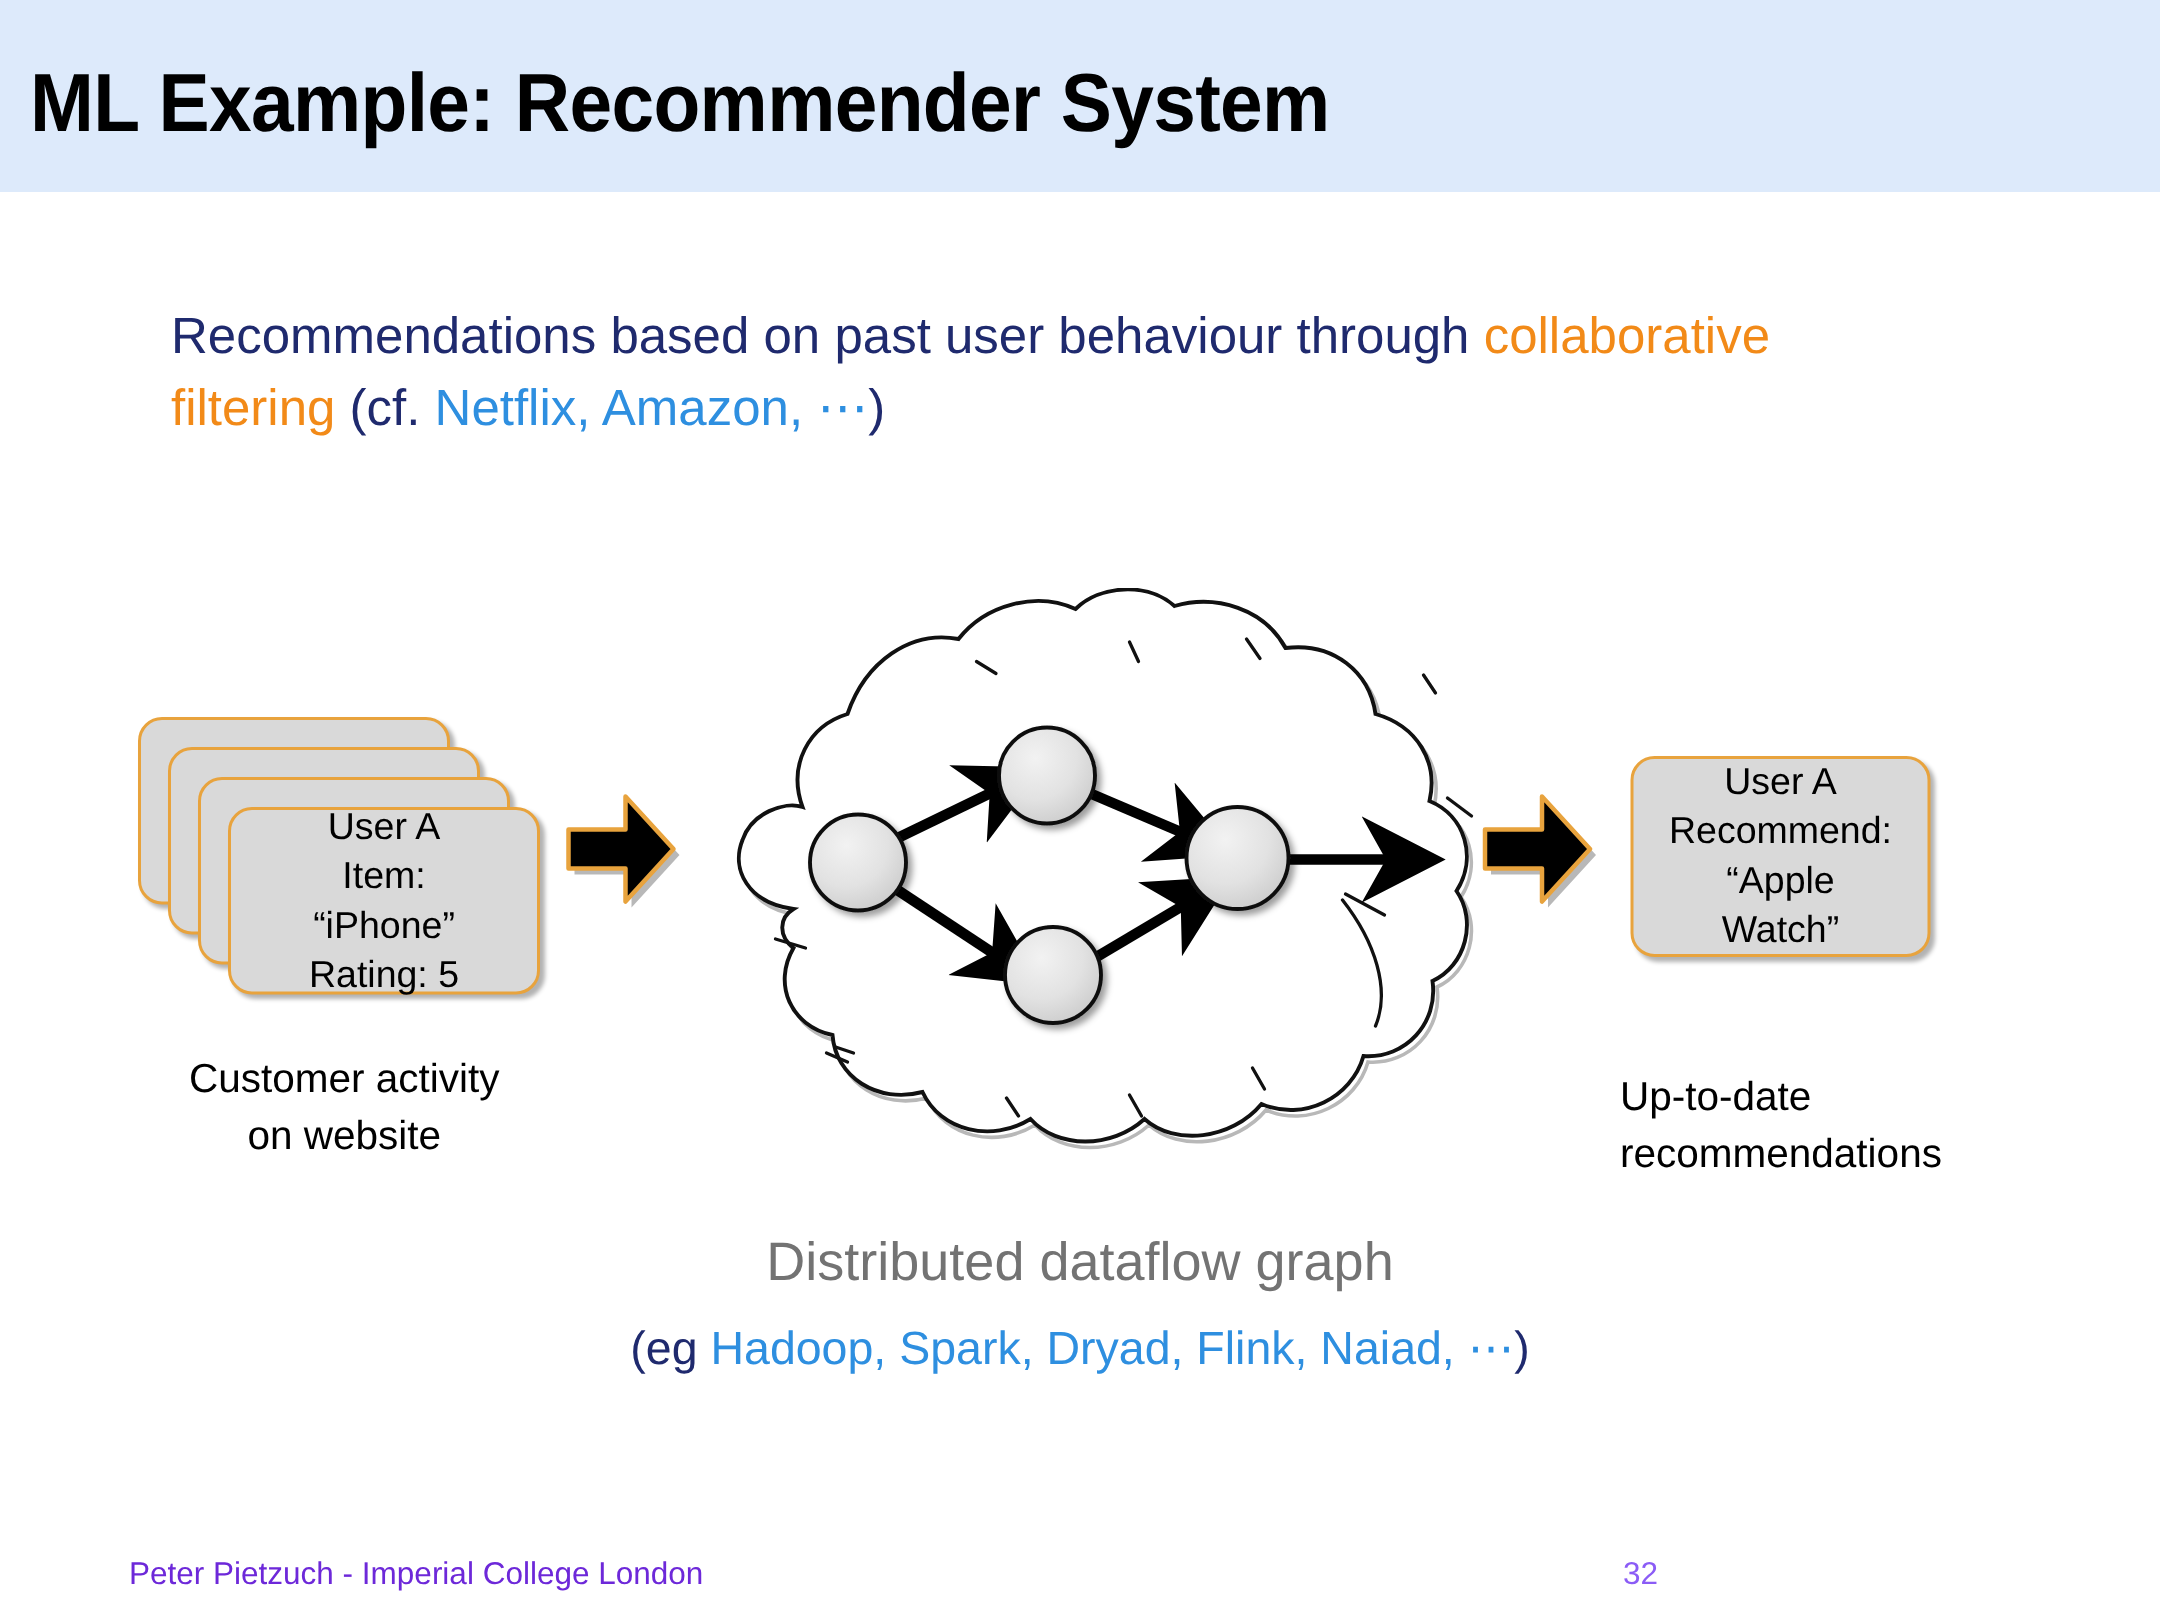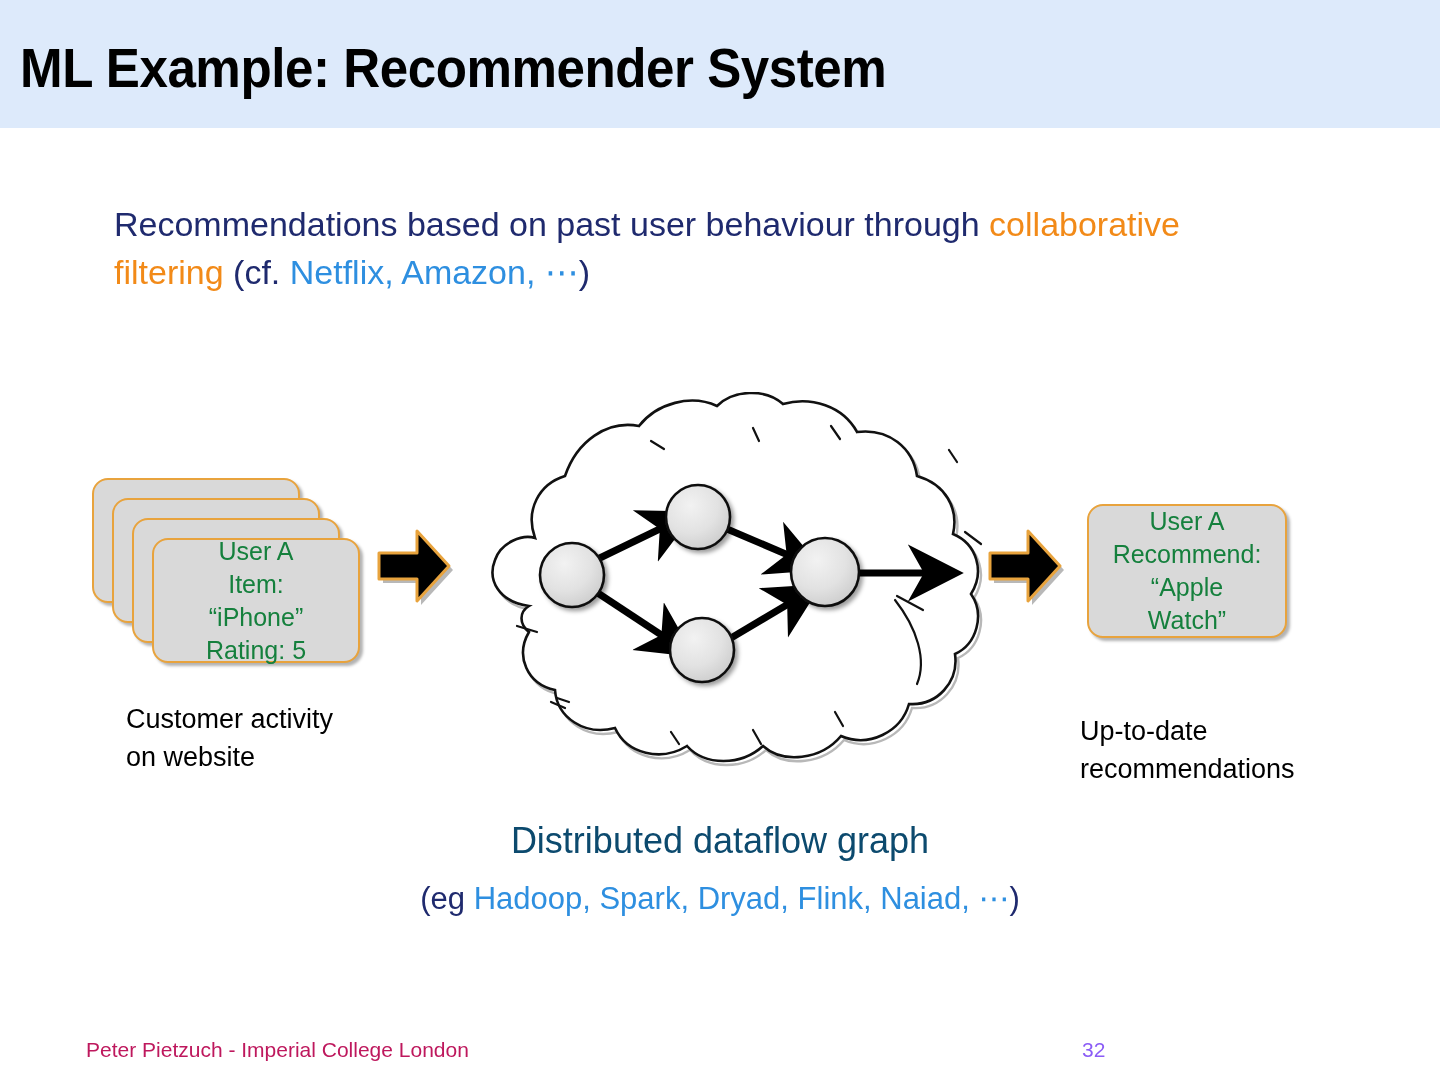--- a/index.html
+++ b/index.html
@@ -75,21 +75,21 @@
   .stack-card.c3 { left: 44px; top: 44px; }
   .stack-card.c4 {
     left: 64px; top: 64px;
     display: flex;
     align-items: center;
     justify-content: center;
   }
   .card-text {
     font-size: 25px;
     line-height: 33px;
-    color: #15803d;
+    color: #000000;
     text-align: center;
     white-space: pre-line;
   }
 
   
   #output-card {
     position: absolute;
     left: 1087px;
     top: 504px;
     width: 200px;
@@ -119,47 +119,47 @@
   }
 
   
   .side-caption {
     position: absolute;
     font-size: 27px;
     line-height: 38px;
     color: #000000;
     white-space: pre-line;
   }
-  #caption-left  { left: 126px;  top: 700px; }
+  #caption-left  { left: 126px;  top: 700px; text-align: center; }
   #caption-right { left: 1080px; top: 712px; }
 
   #dataflow-caption {
     position: absolute;
     left: 0; top: 820px;
     width: 1440px;
     text-align: center;
     font-size: 36px;
-    color: #0c4a6e;
+    color: #737373;
   }
   #dataflow-subcaption {
     position: absolute;
     left: 0; top: 880px;
     width: 1440px;
     text-align: center;
     font-size: 31px;
     color: #1f2a6e;
   }
 
   
   #footer-author {
     position: absolute;
     left: 86px;
     top: 1038px;
     font-size: 21px;
-    color: #be185d;
+    color: #6d28d9;
     font-family: "Liberation Sans Narrow", "Liberation Sans", sans-serif;
   }
   #footer-pagenum {
     position: absolute;
     left: 1082px;
     top: 1038px;
     font-size: 21px;
     color: #8b5cf6;
     font-family: "Liberation Sans Narrow", "Liberation Sans", sans-serif;
   }

